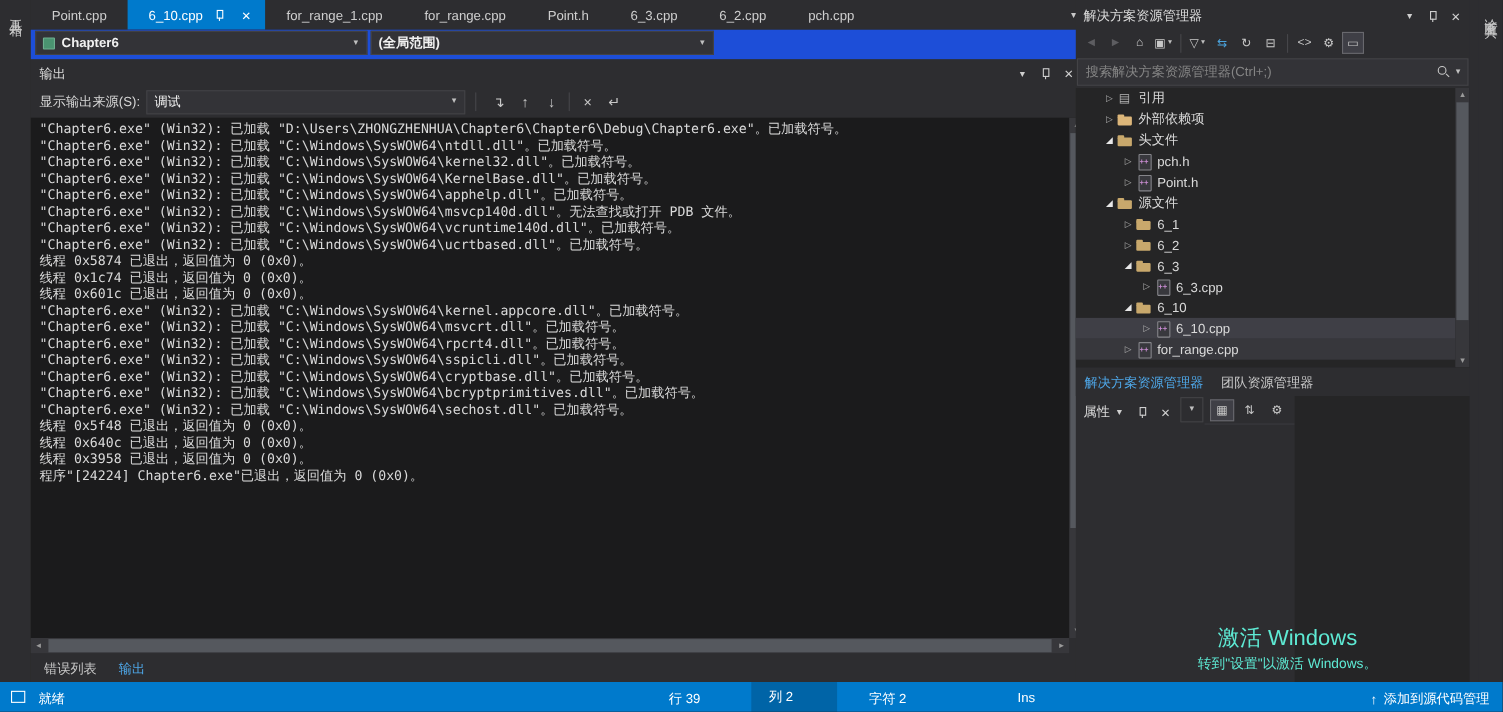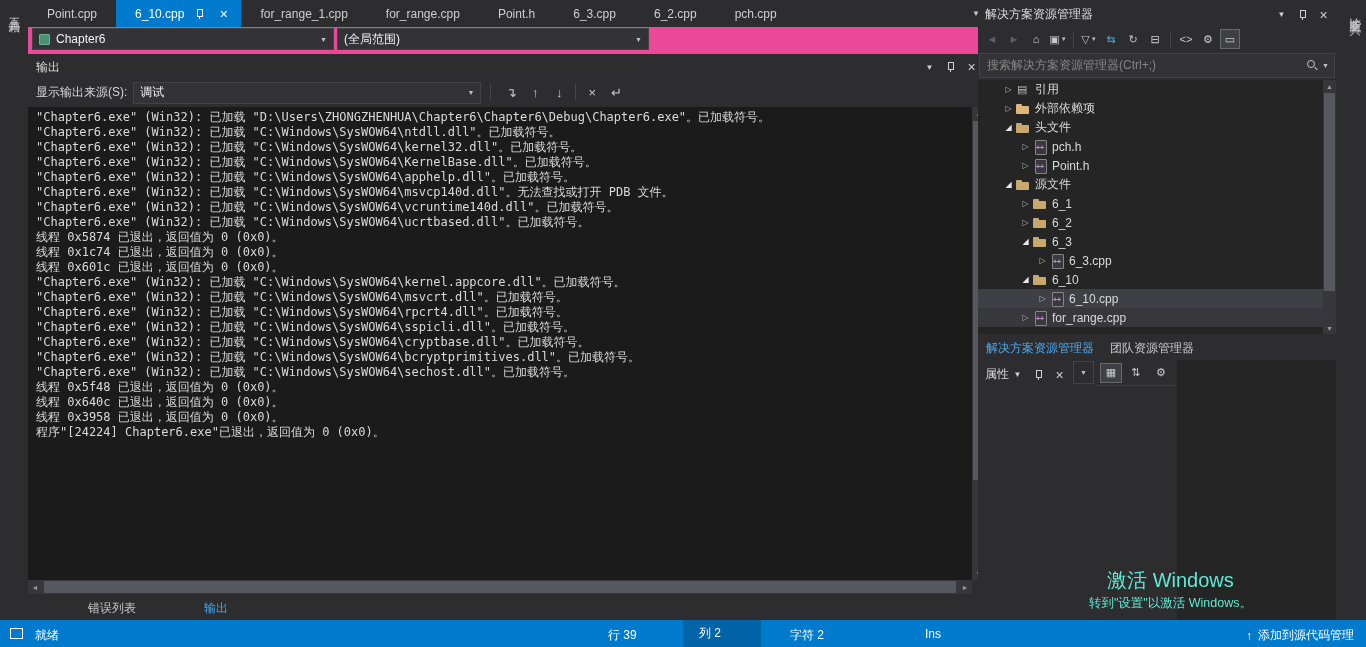--- a/index.html
+++ b/index.html
@@ -18,60 +18,60 @@
 
   
   .center { position:absolute; left:28px; top:0; width:958px; height:620px; display:flex; flex-direction:column; }
 
   .tabbar { height:27px; display:flex; align-items:stretch; background:#2d2d30; }
   .tabs { display:flex; flex:1; overflow:hidden;text-align:right; }
   .tab { display:flex; align-items:center; gap:7px; padding:0 19px; color:#cfcfcf; cursor:pointer; white-space:nowrap; }
   .tab.active { background:#007acc; color:#fff; padding-right:9px; }
   .tab-overflow { width:20px; display:flex; align-items:center; justify-content:center; color:#c8c8c8; font-size:8px; }
 
-  .navbar { height:27px; display:flex; align-items:center; gap:3px; padding:0 4px 3px 4px; background:#ec4899; }
+  .navbar { height:27px; display:flex; align-items:center; gap:3px; padding:0 4px 3px 4px; background:#1d4ed8;font-weight:bold; }
   .combo { height:22px; background:#333337; border:1px solid #434346; display:flex; align-items:center; gap:6px; padding:0 6px; color:#f1f1f1; }
   .combo .caret { margin-left:auto; font-size:7px; color:#c0c0c0; }
   .nav-c1 { width:302px; } .nav-c2 { width:312px; } .nav-c3 { flex:1; }
   .proj-icon { width:11px; height:11px; background:#4a9370; border:1px solid #6fae8f; border-radius:1px; flex:none; }
   .method-icon { width:9px; height:9px; background:#b180d7; transform:rotate(45deg); border-radius:1px; flex:none; margin-left:2px; }
 
   
   .output-window { flex:1; display:flex; flex-direction:column; background:#2d2d30; }
   .ow-header { height:24px; display:flex; align-items:center; padding:2px 6px 0 8px; color:#dcdcdc; }
   .win-btns { margin-left:auto; display:flex; align-items:center; gap:4px; color:#cfcfcf; }
   .wbtn { width:17px; height:17px; display:flex; align-items:center; justify-content:center; font-size:8px; cursor:pointer; }
   .wbtn.close { font-size:14px; }
   .pin { position:relative; width:9px; height:12px; display:inline-block; }
   .pin::before { content:''; position:absolute; left:2px; top:1px; width:4px; height:6px; border:1px solid currentColor; }
   .pin::after { content:''; position:absolute; left:4px; top:8px; width:1px; height:3px; background:currentColor; }
 
   .ow-toolbar { height:29px; display:flex; align-items:center; gap:6px; padding:0 8px; }
   .src-label { color:#d6d6d6; }
-  .src-combo { width:348px; height:22px; }
+  .src-combo { width:290px; height:22px; }
   .tsep { width:1px; height:17px; background:#46464a; margin:0 3px; flex:none; }
   .tbtn { min-width:22px; height:22px; display:flex; align-items:center; justify-content:center; color:#c8c8c8; font-size:13px; cursor:pointer; flex:none; }
   .mini-caret { font-size:6px; margin-left:1px; color:#c0c0c0; }
 
   .ow-body { flex:1; position:relative; background:#1b1b1c; }
   .ow-text { position:absolute; inset:0 14px 0 0; padding:3px 0 0 8px; font-family:"DejaVu Sans Mono", monospace; font-size:12px; color:#dadada; white-space:pre; overflow:hidden; }
   .oline { height:15px; line-height:15px; overflow:hidden; }
 
   .vscroll { position:absolute; top:0; right:0; bottom:0; width:14px; background:#37373b; }
   .vscroll .sarrow { position:absolute; left:0; right:0; height:13px; display:flex; align-items:center; justify-content:center; font-size:7px; color:#9a9a9a; }
   .vscroll .sarrow.bottom { bottom:0; }
   .vthumb { position:absolute; left:1px; right:1px; top:14px; height:76%; background:#55585e; }
   .hscroll { height:14px; display:flex; align-items:center; background:#37373b; }
   .hscroll .sarrow { width:14px; height:14px; display:flex; align-items:center; justify-content:center; font-size:7px; color:#9a9a9a; flex:none; }
   .htrack { flex:1; position:relative; height:14px; }
   .hthumb { position:absolute; left:2px; right:2px; top:1px; bottom:1px; background:#55585e; }
   .corner { width:14px; height:14px; background:#2d2d30; flex:none; }
 
   .panel-tabs { height:26px; background:#2d2d30; display:flex; gap:4px; padding:5px 4px 0 4px; }
-  .ptab { padding:1px 8px; color:#c8c8c8; cursor:pointer;margin-left:48px; }
+  .ptab { padding:1px 8px; color:#c8c8c8; cursor:pointer; }
   .ptab.active { color:#4ea7e8; }
 
   
   .right-panel { position:absolute; left:978px; top:0; width:358px; height:620px; background:#2d2d30; display:flex; flex-direction:column; }
   .se { height:360px; display:flex; flex-direction:column; }
   .pane-header { height:26px; display:flex; align-items:center; padding:3px 4px 0 7px; color:#dcdcdc; }
   .se-toolbar { height:26px; display:flex; align-items:center; gap:2px; padding:0 4px; }
   .se-toolbar .tbtn { min-width:20px; width:auto; height:20px; font-size:11px; }
   .tbtn.disabled { color:#5d5d61; }
   .tbtn.accent { color:#4aa3dd; }

